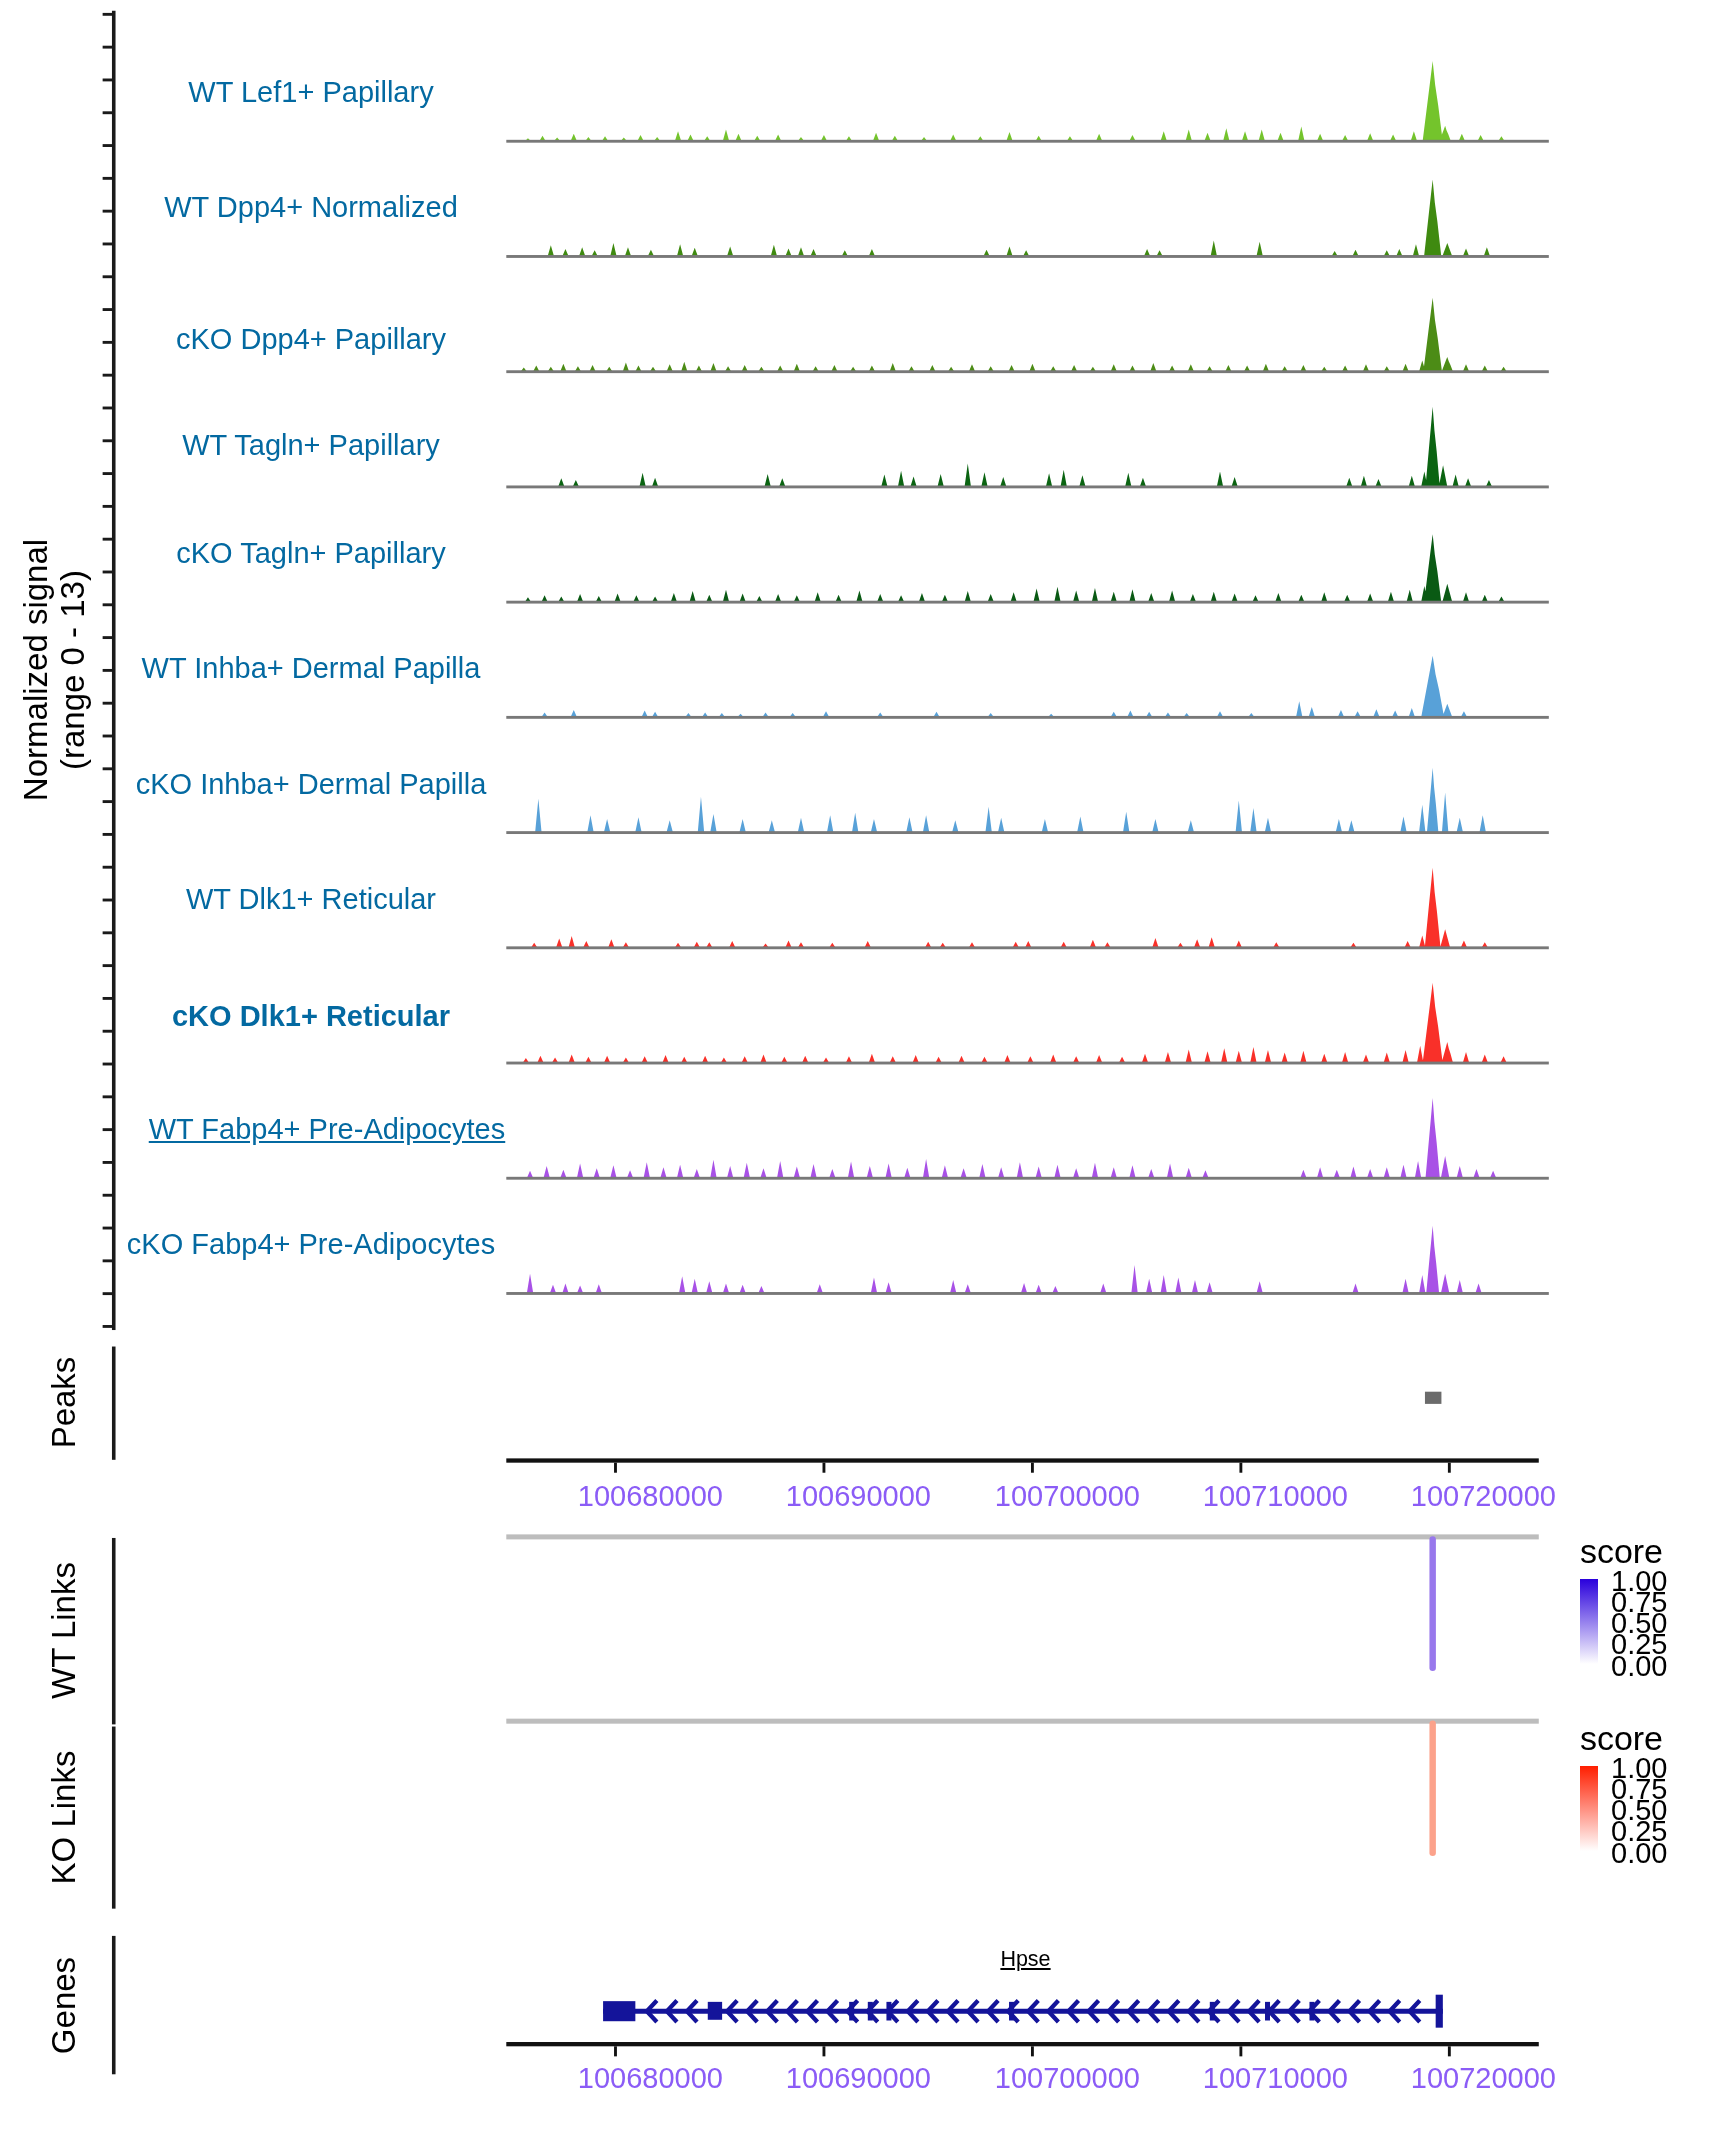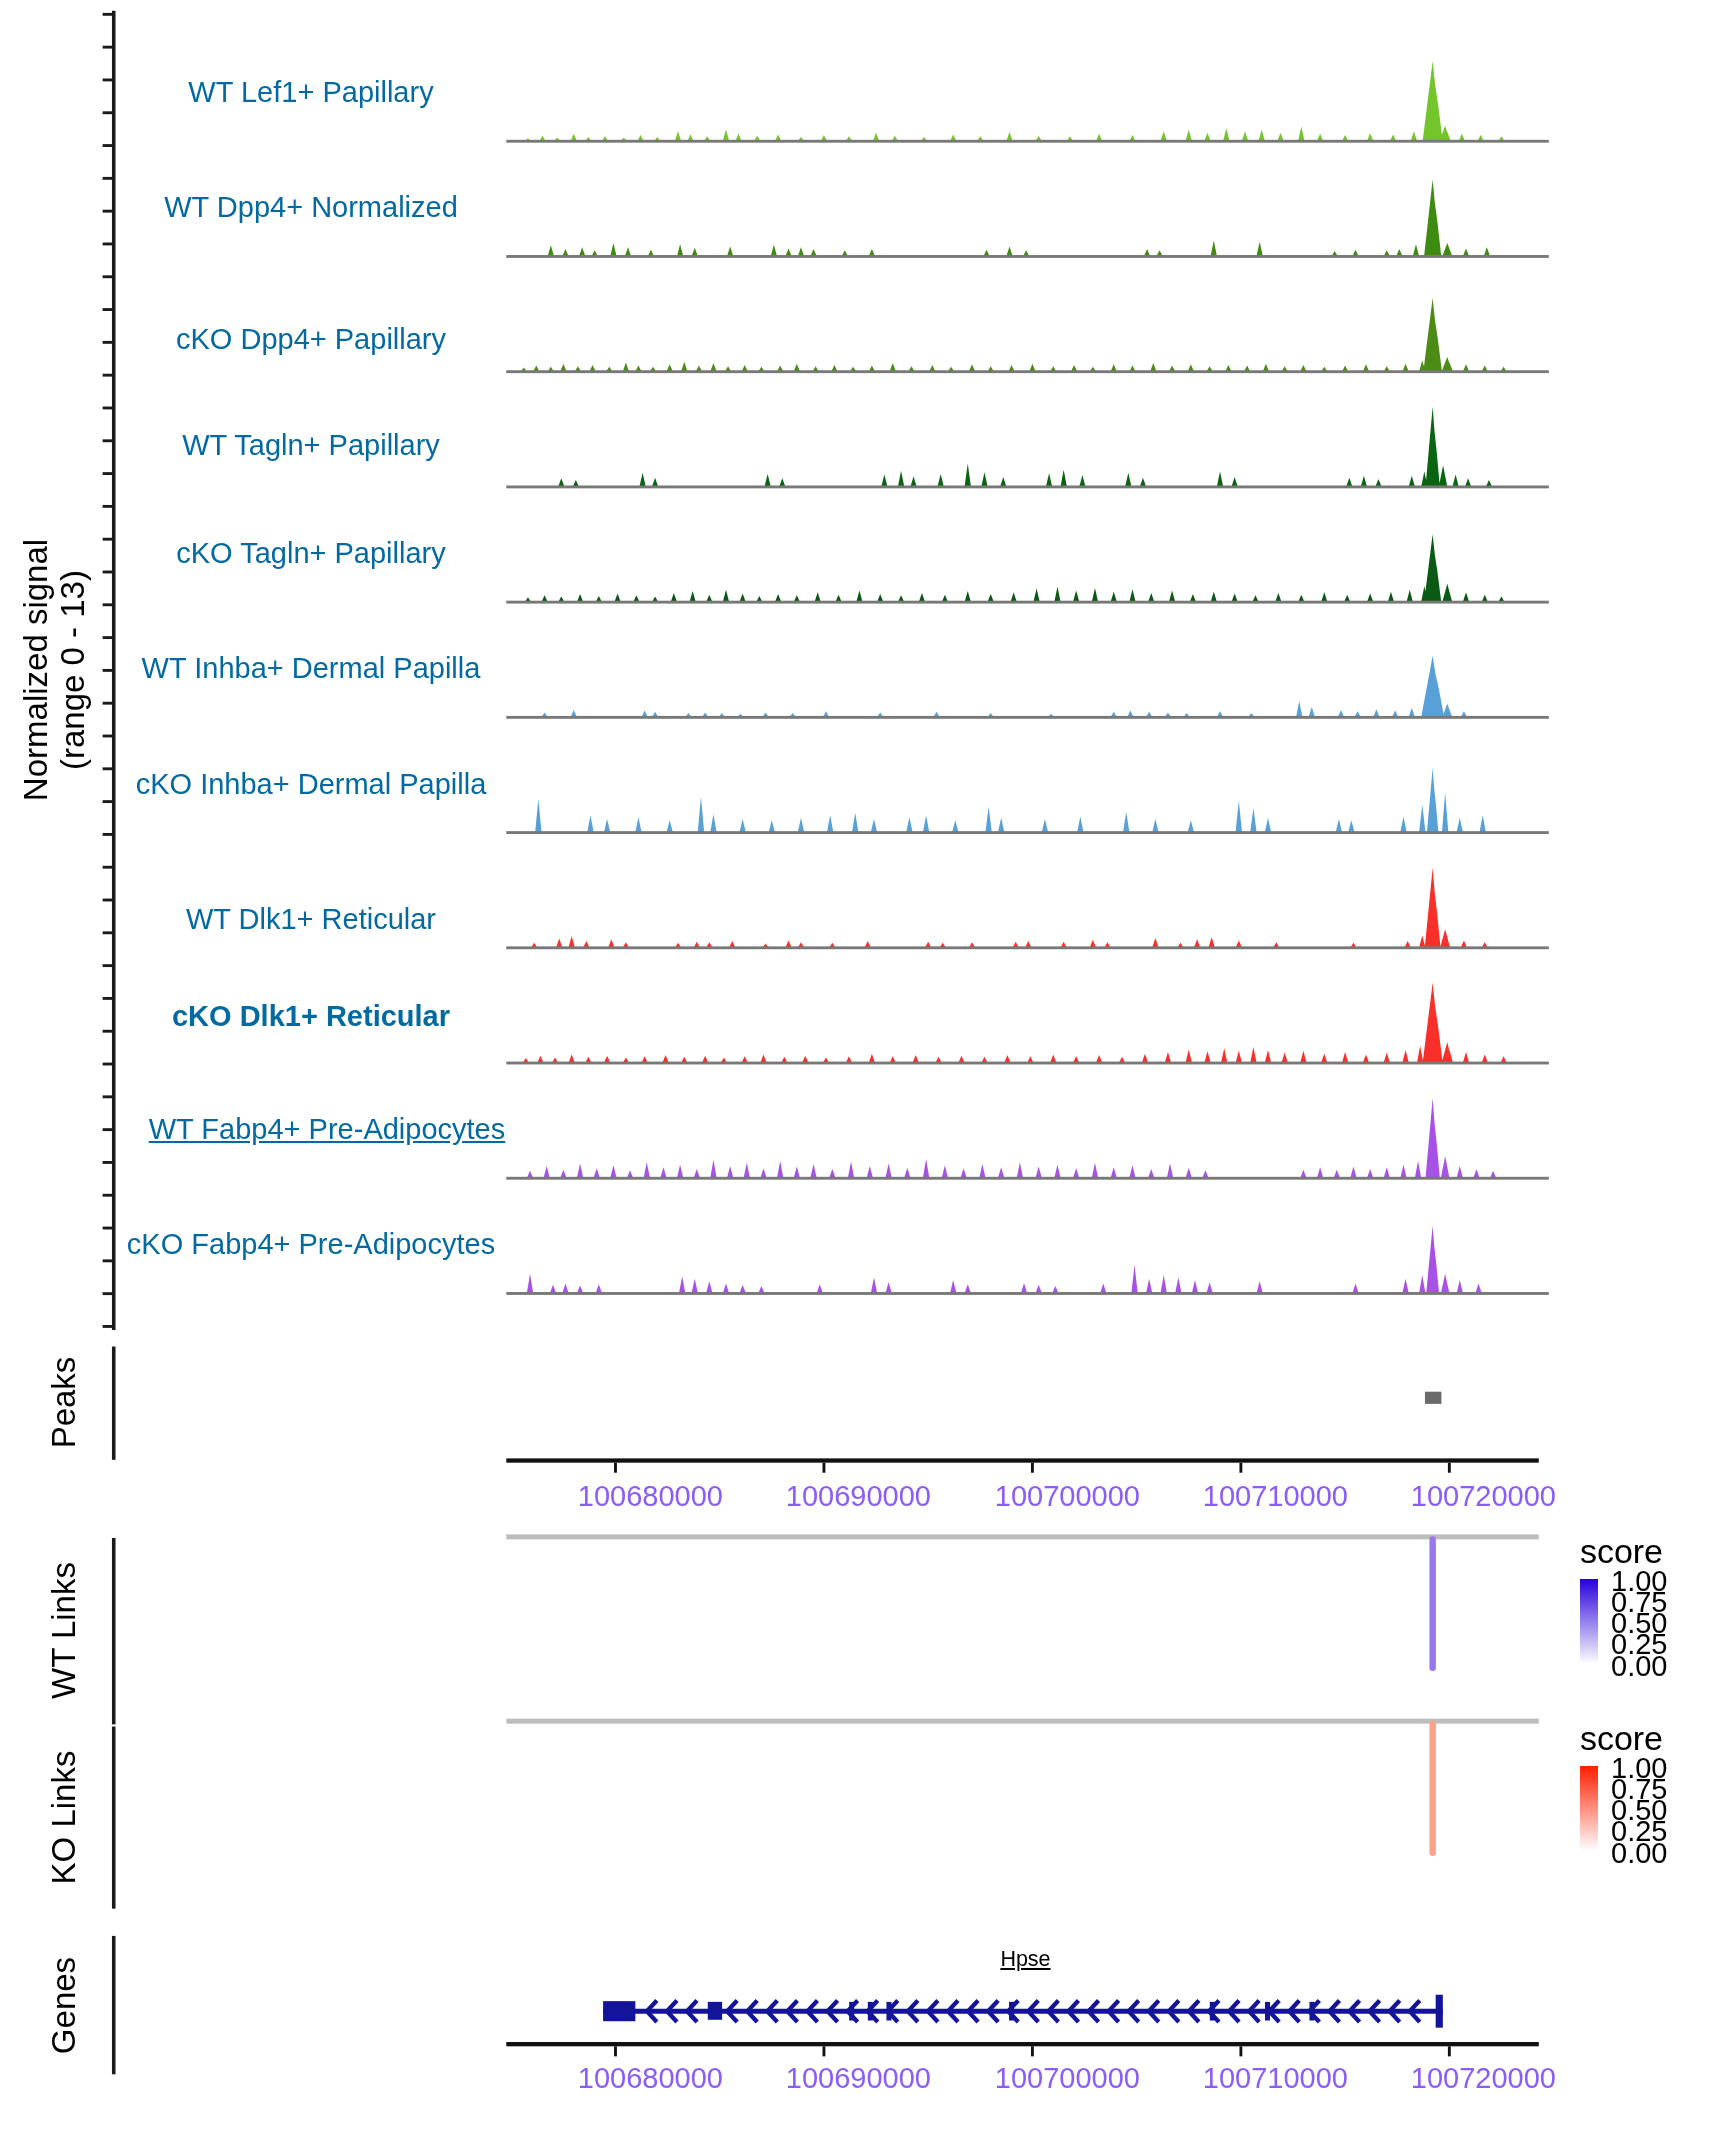--- a/index.html
+++ b/index.html
@@ -179,21 +179,21 @@
   </div>
 
   <div id="track-labels">
       <div class="track-label" style="left: 96px; top: 75px;">WT Lef1+ Papillary</div>
       <div class="track-label" style="left: 96px; top: 190px;">WT Dpp4+ Normalized</div>
       <div class="track-label" style="left: 96px; top: 322px;">cKO Dpp4+ Papillary</div>
       <div class="track-label" style="left: 96px; top: 422px; margin-top: 6px;">WT Tagln+ Papillary</div>
       <div class="track-label" style="left: 96px; top: 536px;">cKO Tagln+ Papillary</div>
       <div class="track-label" style="left: 96px; top: 651px;">WT Inhba+ Dermal Papilla</div>
       <div class="track-label" style="left: 96px; top: 767px;">cKO Inhba+ Dermal Papilla</div>
-      <div class="track-label" style="left: 96px; top: 882px; margin-top: 20px;">WT Dlk1+ Reticular</div>
+      <div class="track-label" style="left: 96px; top: 882px;">WT Dlk1+ Reticular</div>
       <div class="track-label" style="left: 96px; top: 999px; font-weight: bold;">cKO Dlk1+ Reticular</div>
       <div class="track-label" style="left: 112px; top: 1112px; text-decoration: underline;">WT Fabp4+ Pre-Adipocytes</div>
       <div class="track-label" style="left: 96px; top: 1227px;">cKO Fabp4+ Pre-Adipocytes</div>
     </div>
   <div id="tick-labels-top">
       <div class="tick-label" style="left: 508px; top: 1480px;">100680000</div>
       <div class="tick-label" style="left: 716px; top: 1480px;">100690000</div>
       <div class="tick-label" style="left: 925px; top: 1480px;">100700000</div>
       <div class="tick-label" style="left: 1133px; top: 1480px;">100710000</div>
       <div class="tick-label" style="left: 1341px; top: 1480px;">100720000</div>

